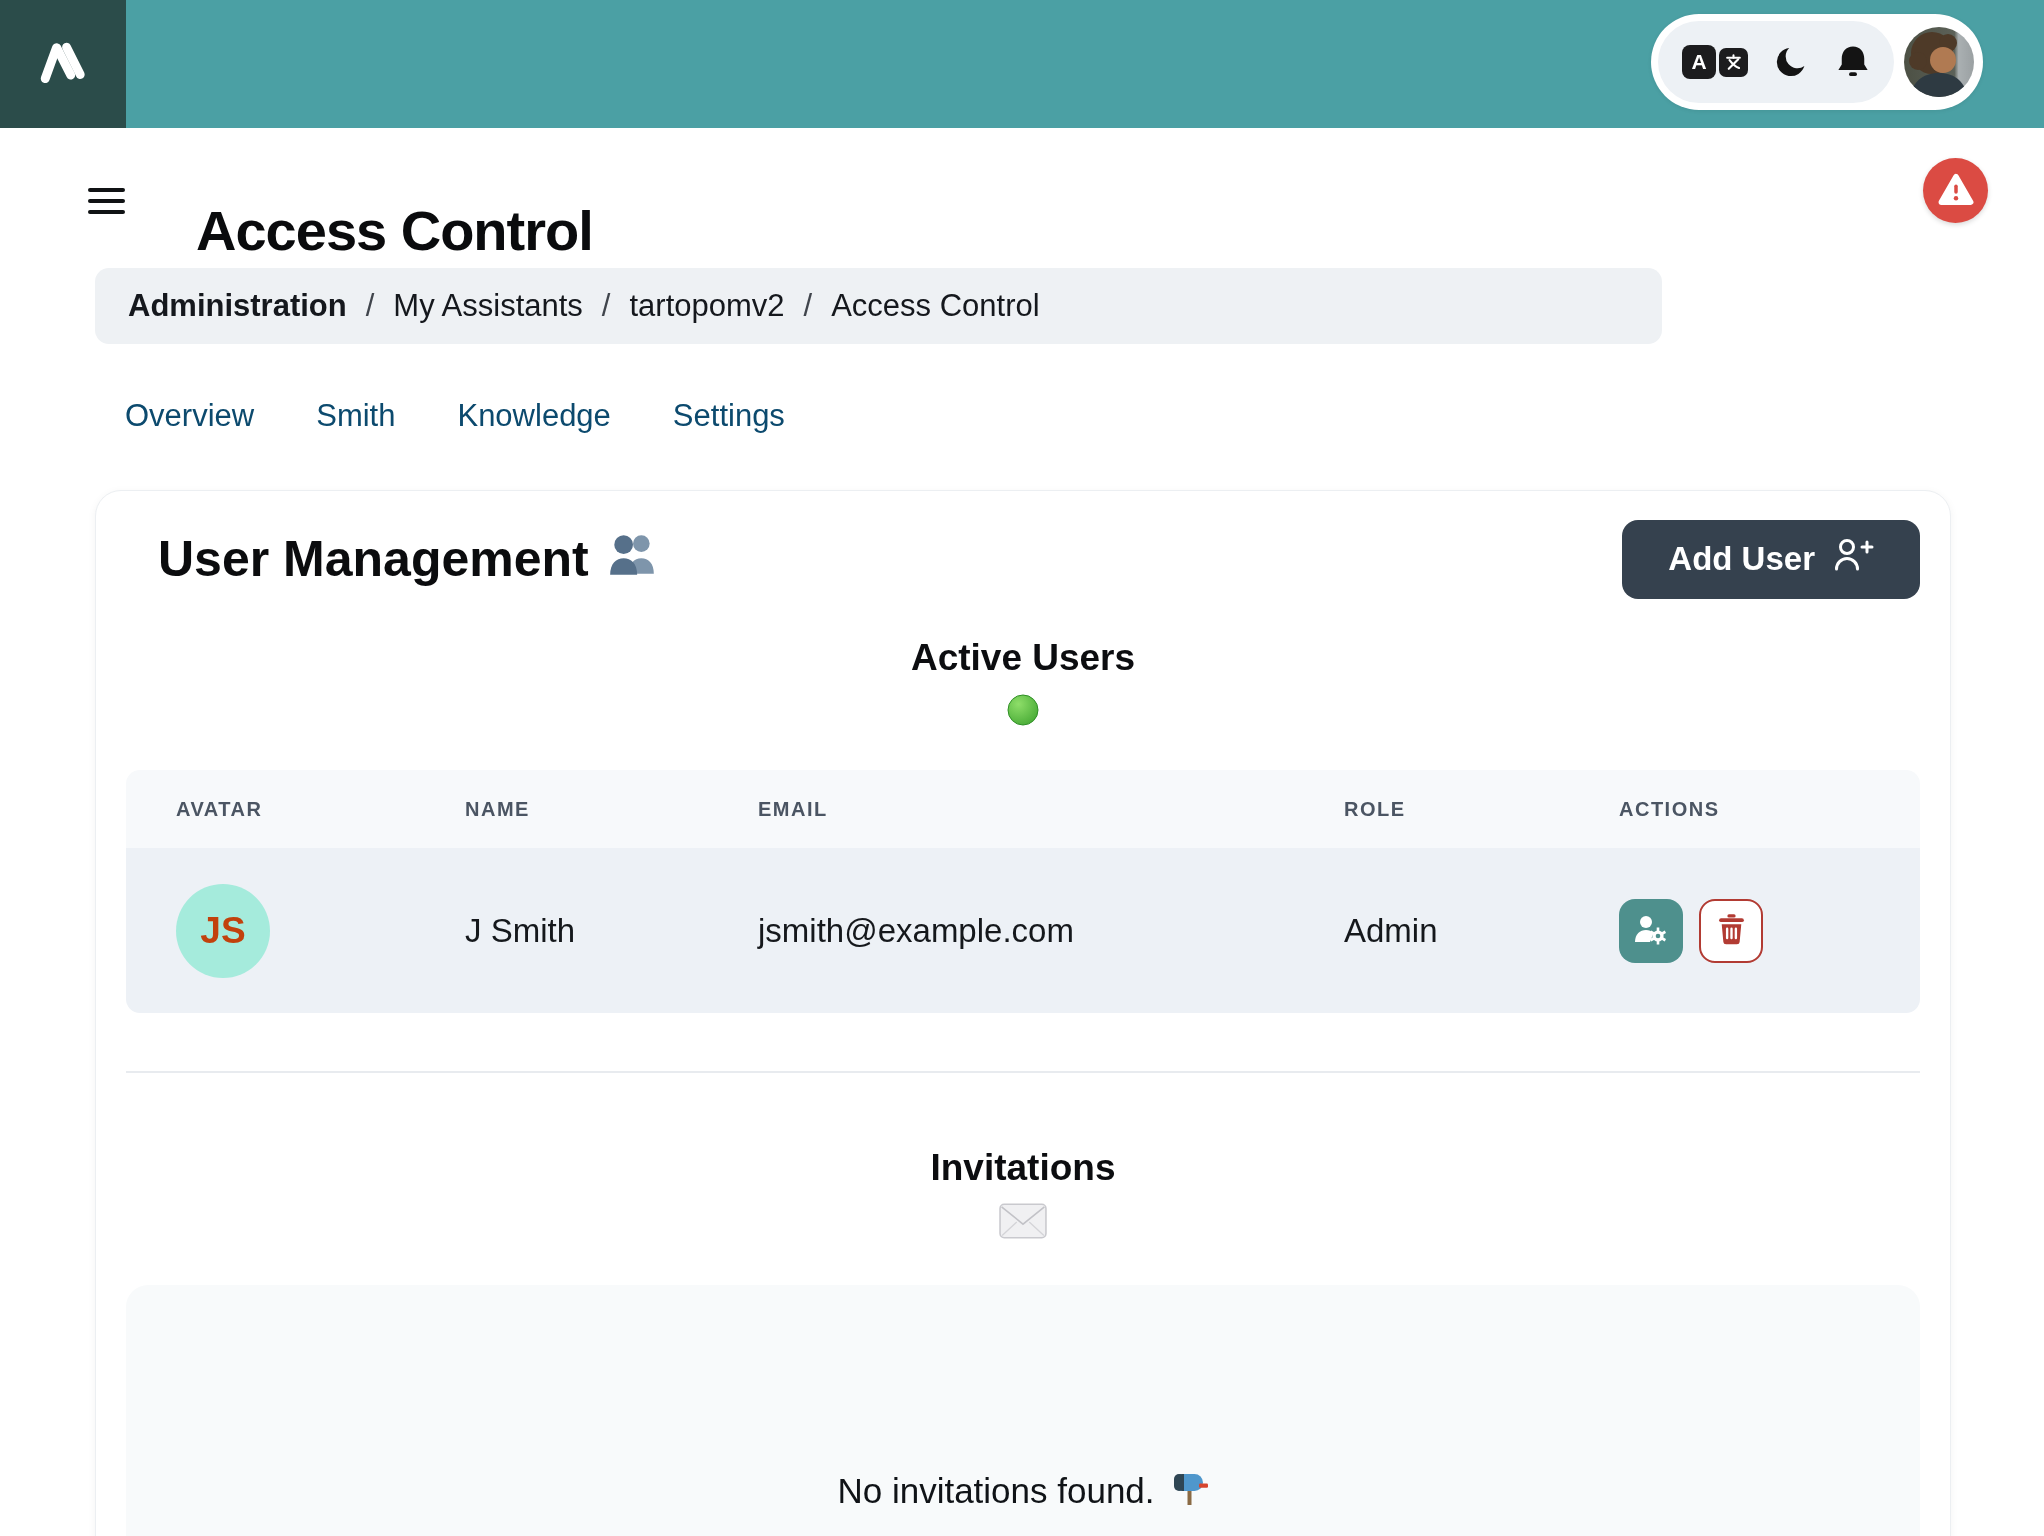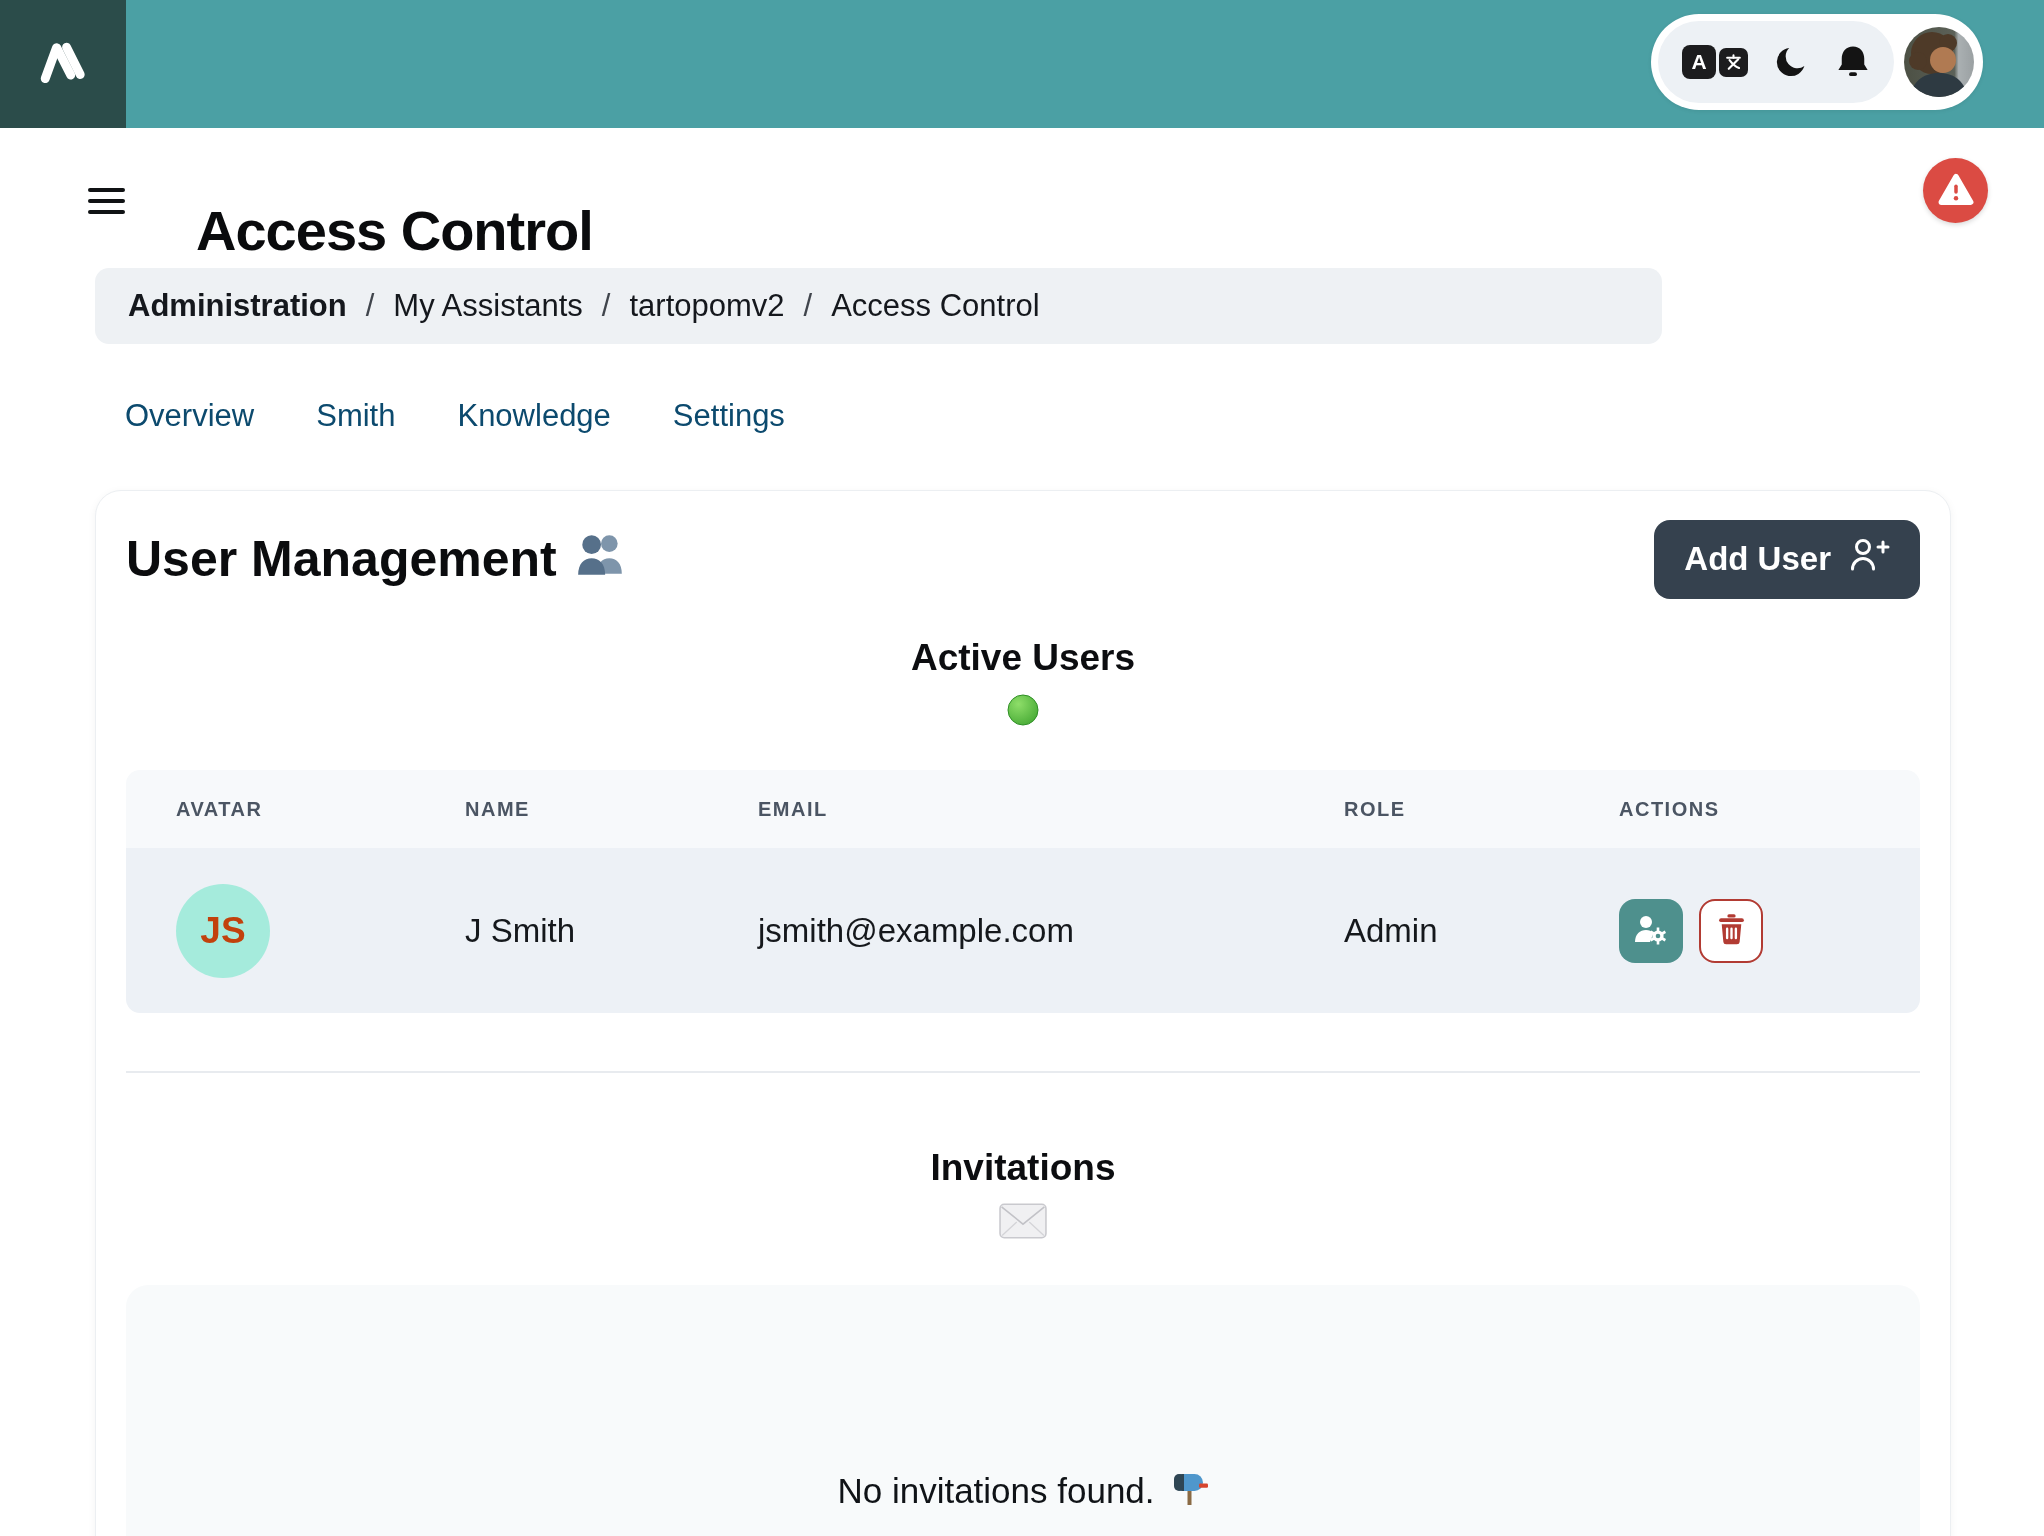--- a/index.html
+++ b/index.html
@@ -27,23 +27,23 @@
   .breadcrumb .crumb{cursor:pointer;}
   .breadcrumb .crumb.bold{font-weight:700;}
   .breadcrumb .sep{color:#40454c;}
 
   
   .tabs{position:absolute;left:125px;top:398px;display:flex;gap:62px;font-size:31px;color:#0c4a6e;}
   .tab{cursor:pointer;}
 
   
   .card{position:absolute;left:95px;top:490px;width:1856px;height:1400px;background:#fff;border:1.5px solid #ECEFF2;border-radius:26px;box-shadow:0 2px 8px rgba(25,35,45,.05);padding:28px 30px;box-sizing:border-box;}
-  .card-head{display:flex;justify-content:space-between;align-items:center;height:80px;}
+  .card-head{display:flex;justify-content:space-between;align-items:center;height:80px;margin-left:32px;}
   .h1{font-size:50px;font-weight:700;color:#0b0c0e;display:flex;align-items:center;gap:18px;}
-  .add-user-btn{height:79px;background:#35414E;color:#fff;border:none;border-radius:16px;display:flex;align-items:center;gap:17px;padding:0 30px;font-size:33px;font-weight:700;font-family:"Liberation Sans",sans-serif;cursor:pointer;}
+  .add-user-btn{height:79px;background:#35414E;color:#fff;border:none;border-radius:16px;display:flex;align-items:center;gap:17px;padding:0 46px;font-size:33px;font-weight:700;font-family:"Liberation Sans",sans-serif;cursor:pointer;}
   .h2{font-size:37px;font-weight:700;color:#0c0d10;display:flex;align-items:center;gap:14px;flex-direction:column;}
   .h2.active-users{margin-top:38px;}
   .h2.invites{margin-top:74px;}
 
   
   .table{margin-top:35px;border-radius:14px;overflow:hidden;}
   .t-head,.t-row{display:grid;grid-template-columns:289px 293px 586px 275px 1fr;align-items:center;padding-left:50px;}
   .t-head{height:78px;background:#F7F9FB;font-size:20px;font-weight:700;letter-spacing:1.5px;color:#4B5563;}
   .t-row{height:165px;background:#EDF1F6;font-size:33px;color:#15181c;}
   .avatar-js{width:94px;height:94px;border-radius:50%;background:#A5EBDC;display:flex;align-items:center;justify-content:center;font-size:37px;font-weight:600;color:#c2410c;}

